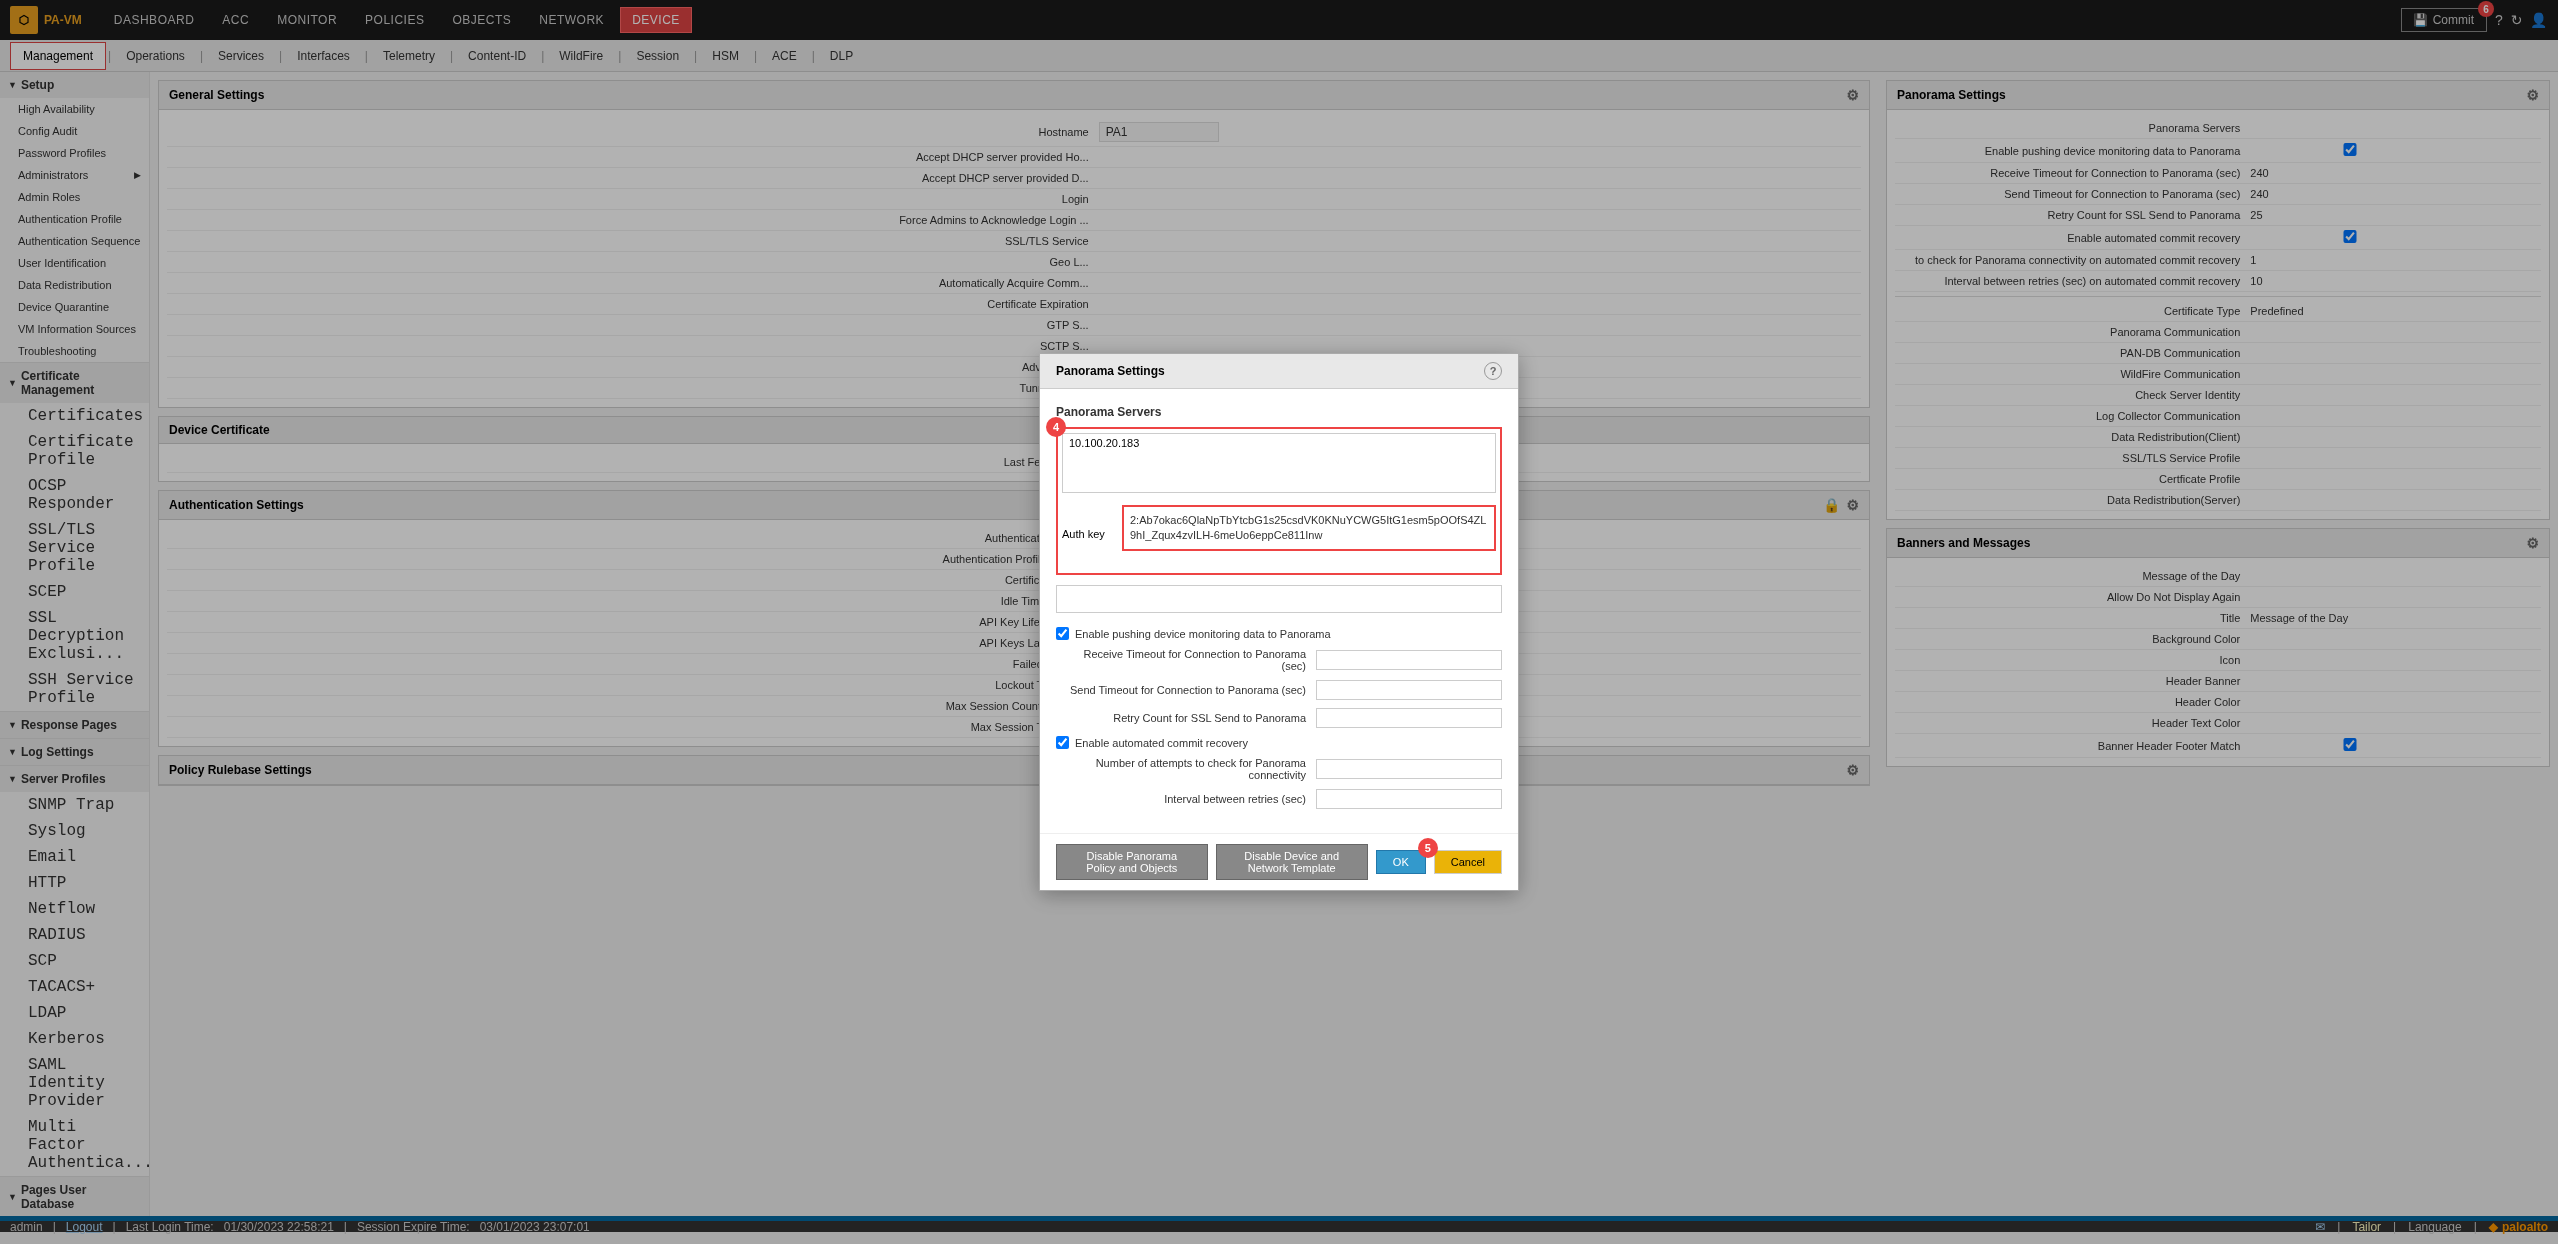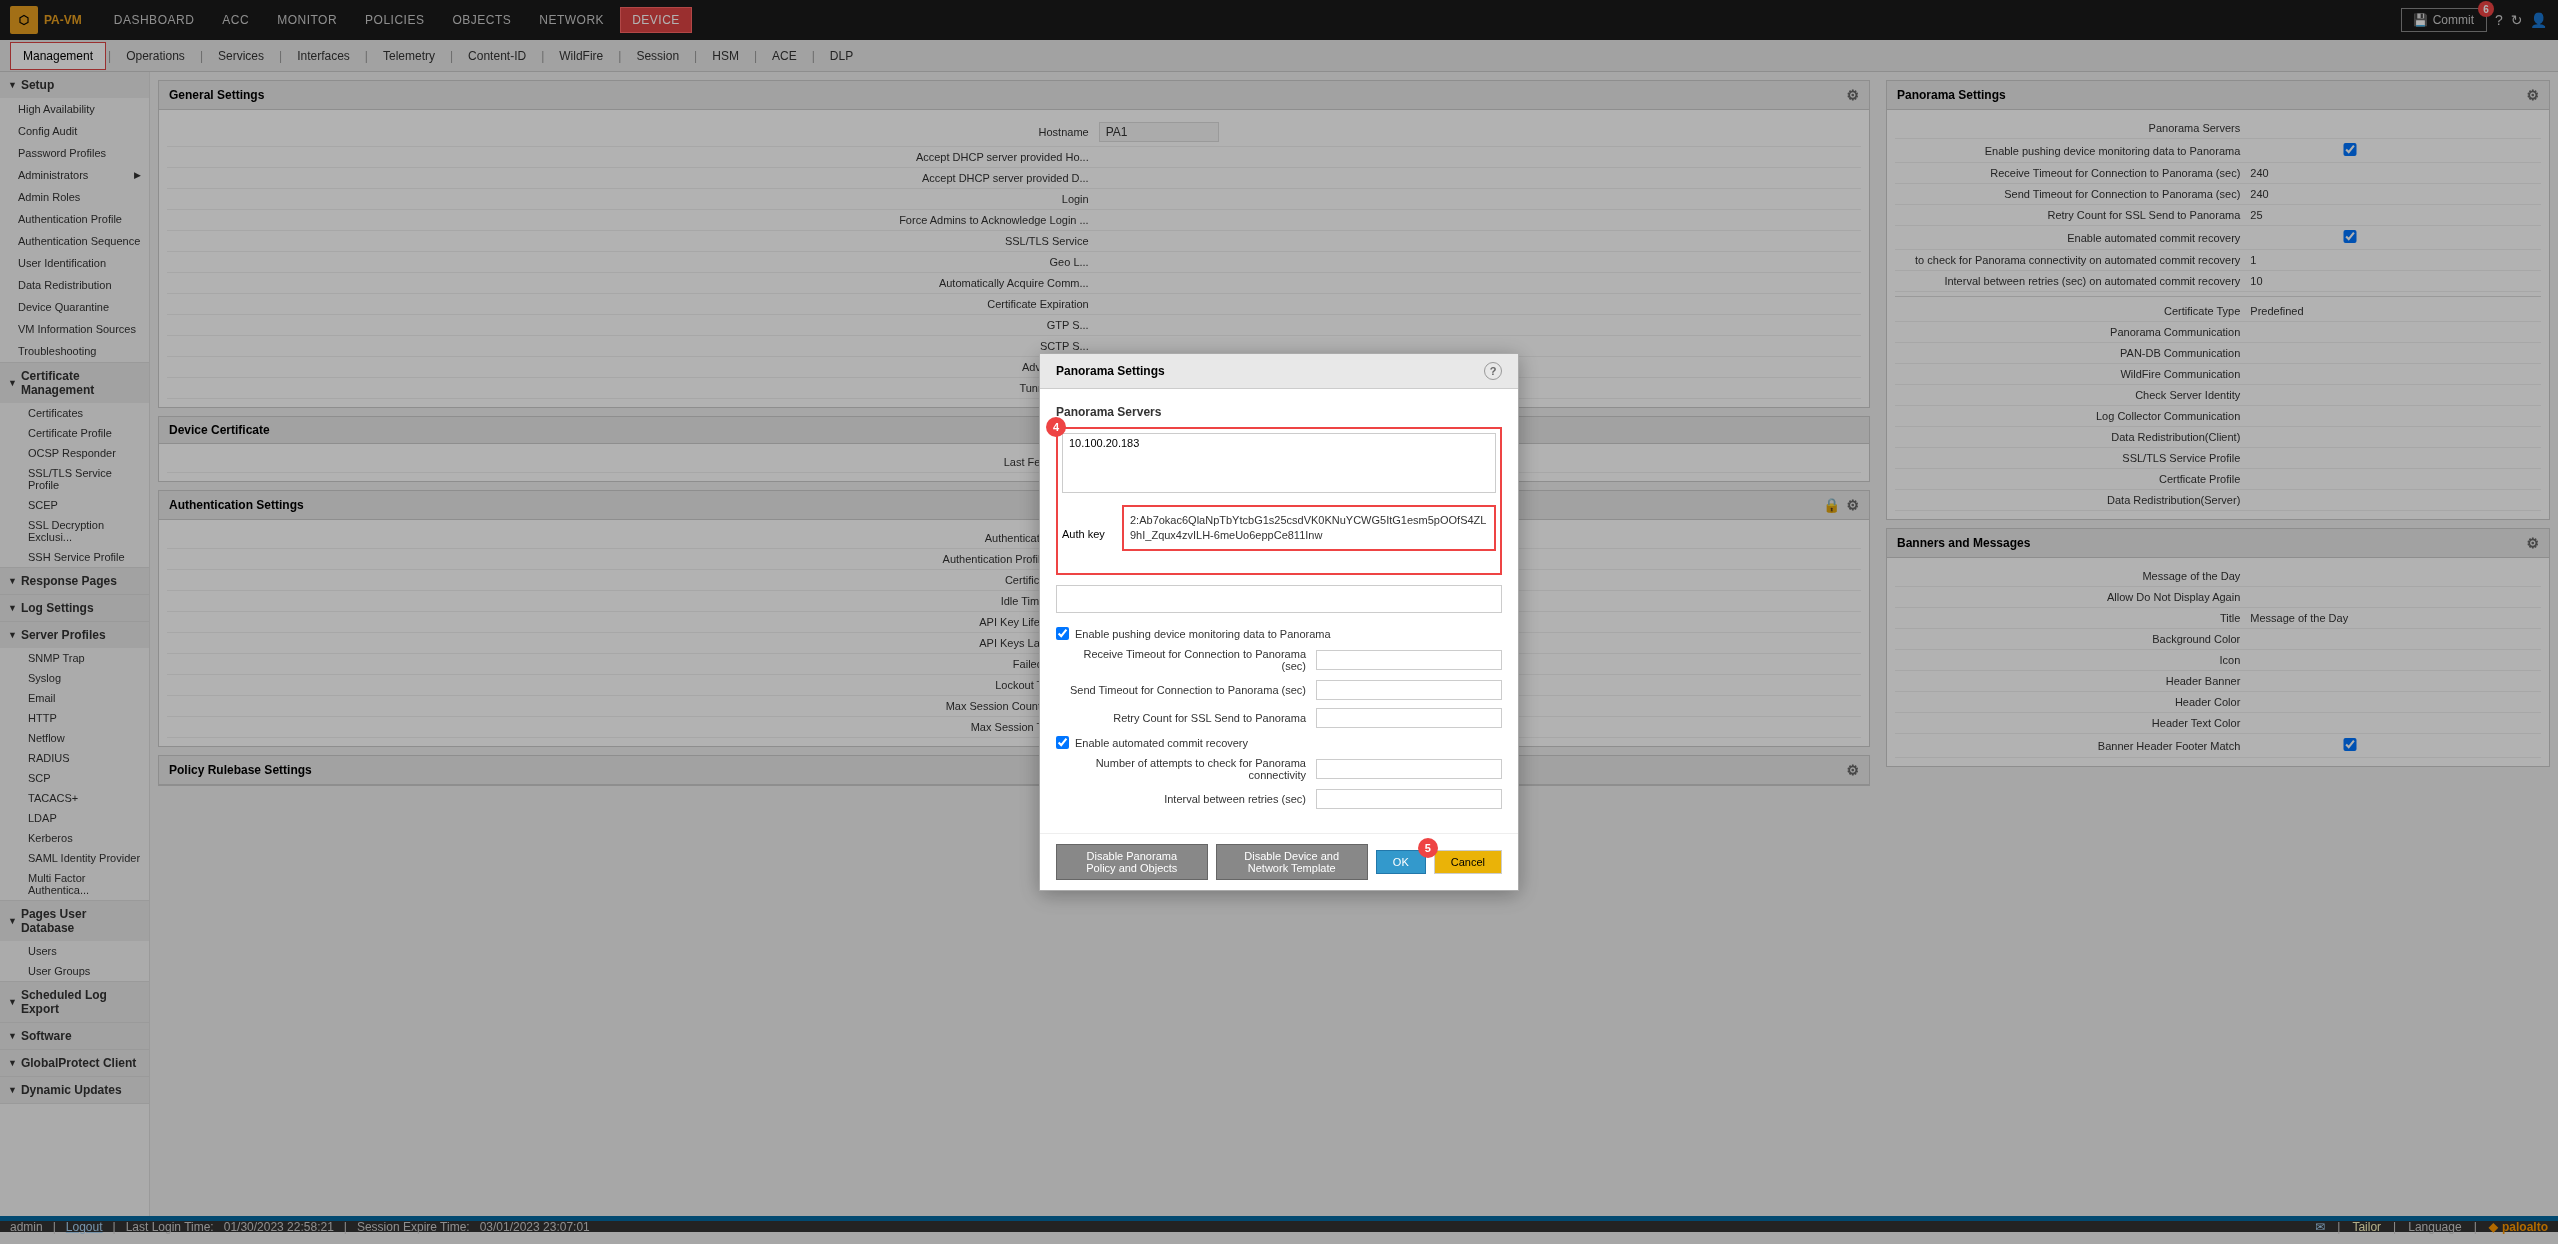--- a/index.html
+++ b/index.html
@@ -142,23 +142,24 @@
       padding: 5px 8px 5px 18px;
       font-size: 11px;
       color: #333;
       cursor: pointer;
       display: flex;
       align-items: center;
       gap: 4px;
     }
     .sidebar-sub-item {
       padding: 4px 8px 4px 28px;
-      font-size: 11px;
+      font-size: 16px;
       color: #333;
       cursor: pointer;
+      font-family: Liberation Mono, monospace;
     }
 
     
     .content-area {
       flex: 1;
       overflow-y: auto;
       padding: 8px;
       position: relative;
     }
 

